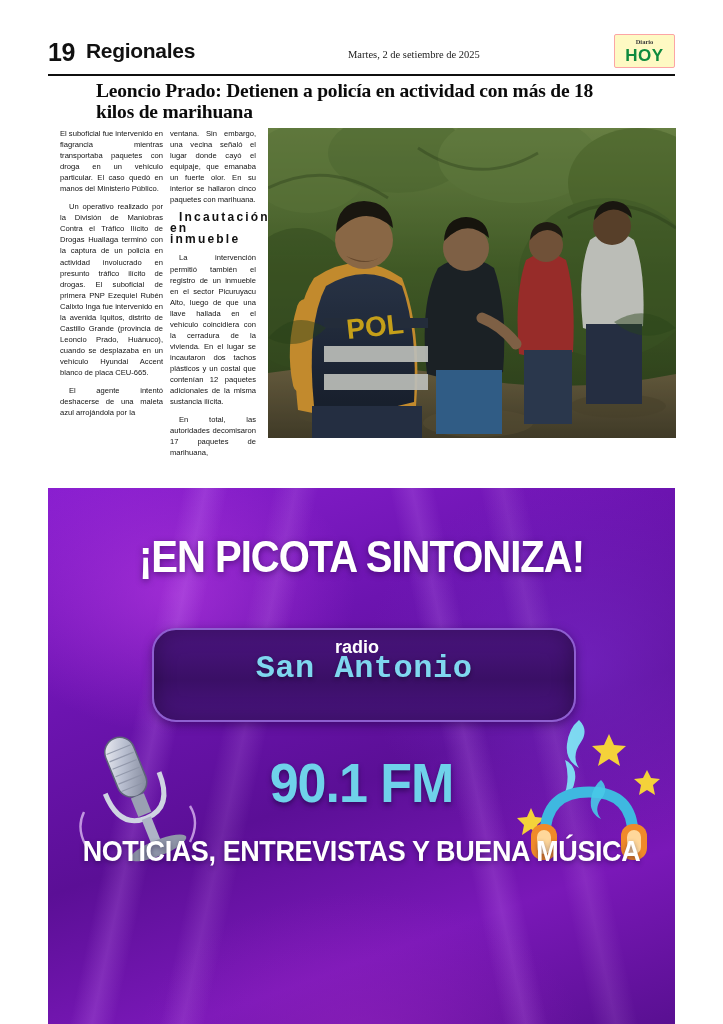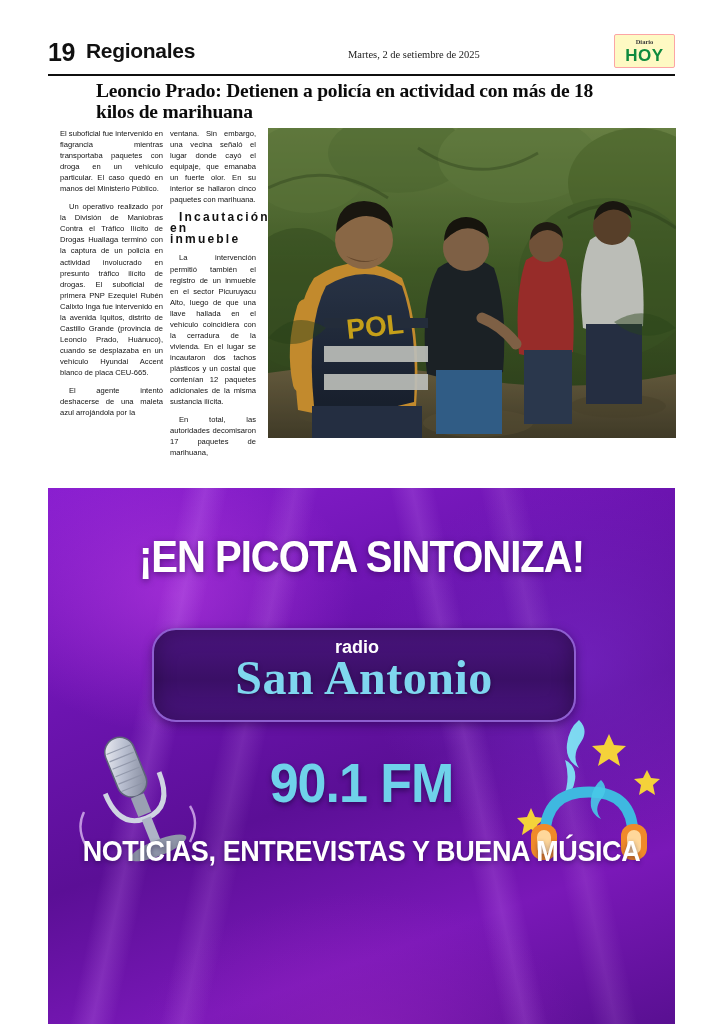--- a/index.html
+++ b/index.html
@@ -220,22 +220,22 @@
     font-size: 18px;
     font-weight: bold;
     color: #ffffff;
     letter-spacing: 0px;
   }
   .station-name {
     position: absolute;
     left: 0; right: 0;
     top: 20px;
     text-align: center;
-    font-family: Liberation Serif, serif;
-    font-size: 48px;
+    font-family: Liberation Mono, monospace;
+    font-size: 32px;
     font-weight: bold;
     color: #7fd7ef;
     letter-spacing: 0.5px;
     text-shadow: 0 2px 4px rgba(0,0,0,0.35);
   }
   .freq {
     position: absolute;
     left: 0; right: 0;
     top: 265px;
     text-align: center;

